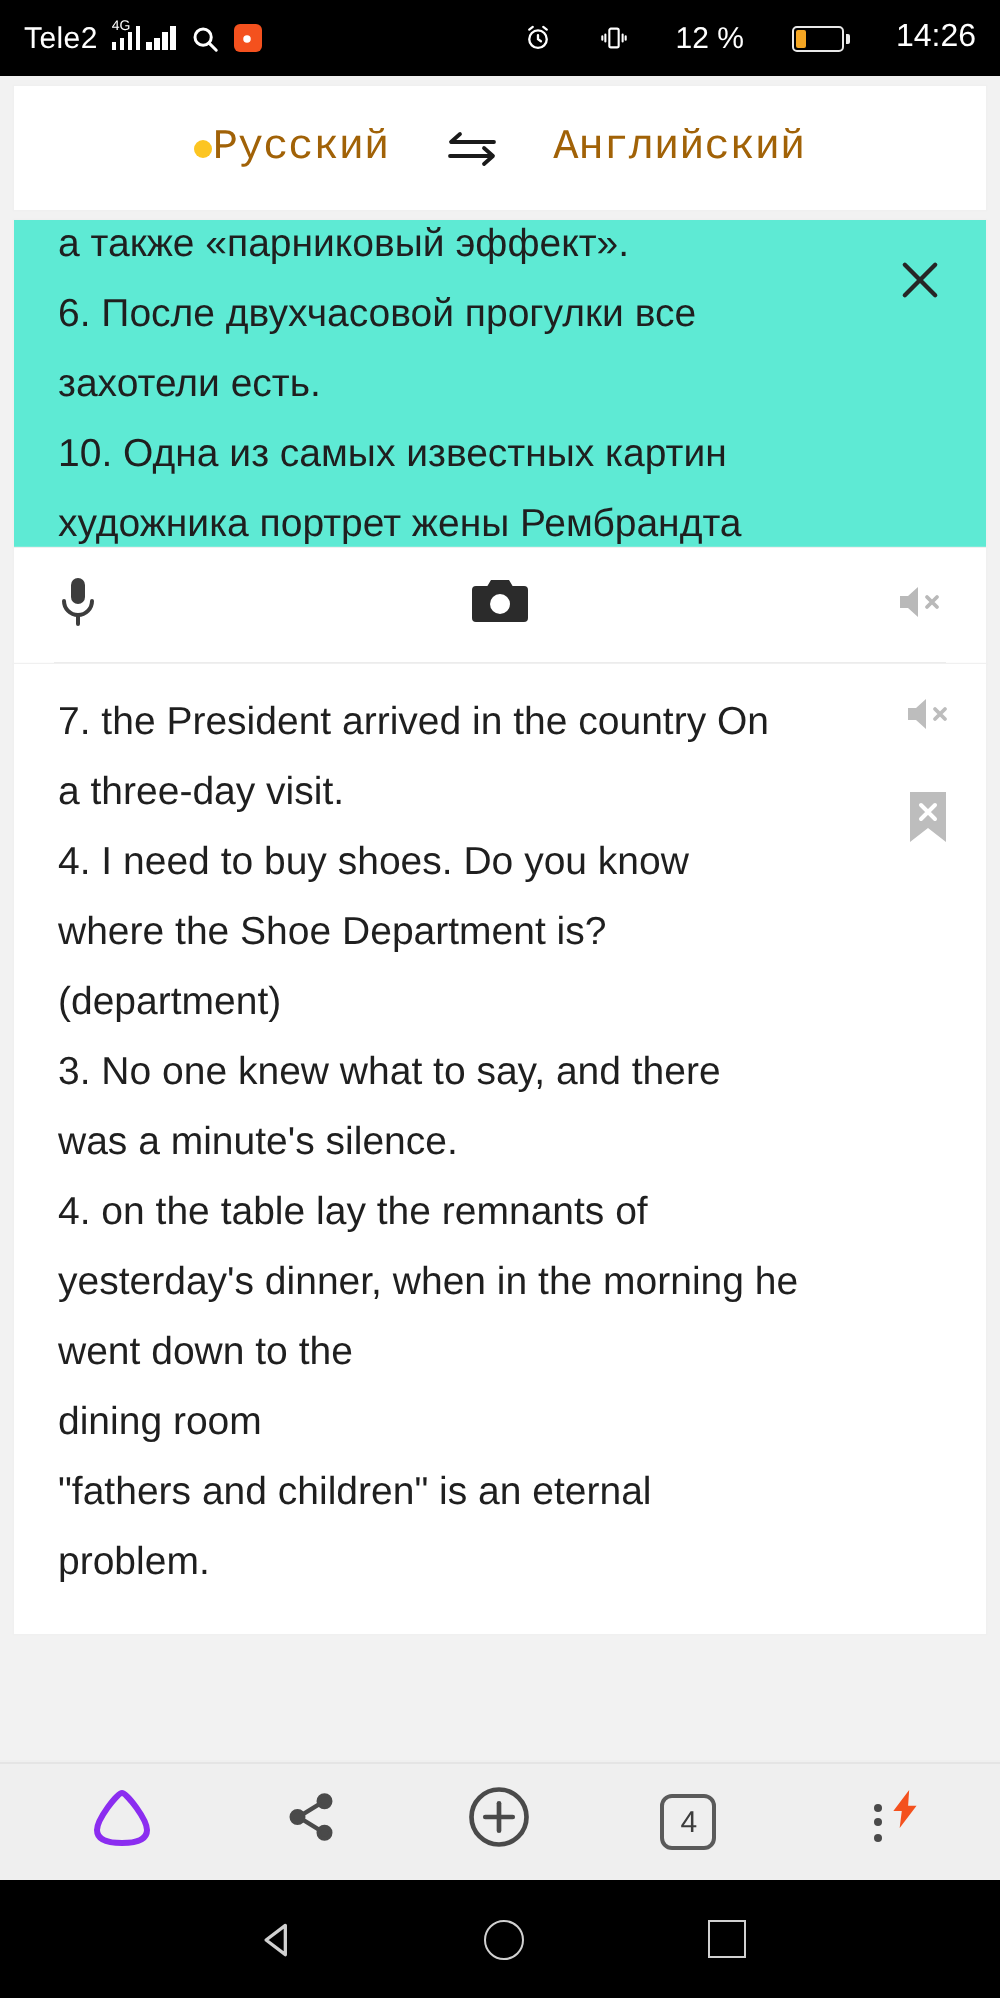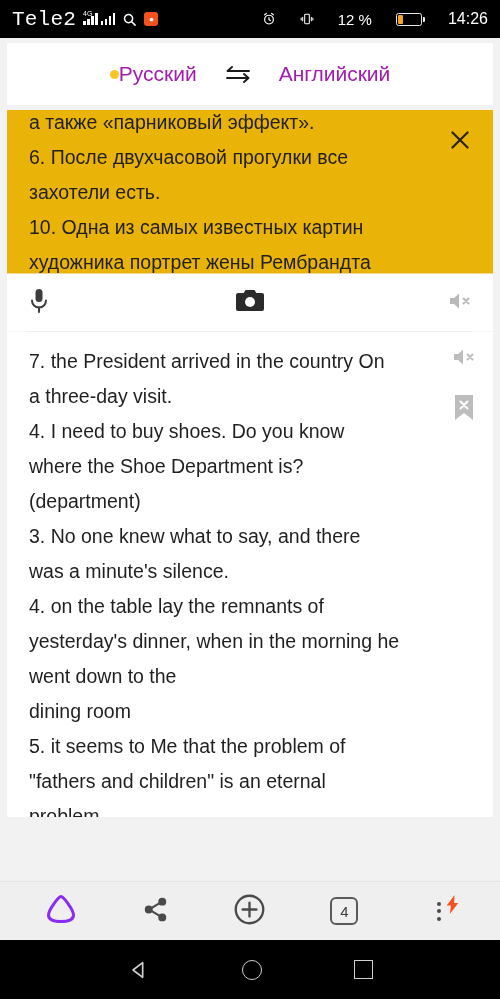--- a/index.html
+++ b/index.html
@@ -10,21 +10,21 @@
   }
 
   
   .statusbar{
     height:38px; background:#000; color:#fff;
     display:flex; align-items:center; padding:0 12px;
     font-size:15px; position:relative;
   }
   .sb-left{display:flex;align-items:center;gap:7px;}
   .sb-right{display:flex;align-items:center;gap:24px;margin-left:auto;font-size:15px;}
-  .carrier{font-size:21px;letter-spacing:.2px;font-family:Liberation Mono, monospace;}
+  .carrier{font-size:15px;letter-spacing:.2px;}
   .net-wrap{display:flex;align-items:flex-end;gap:1px;position:relative;}
   .gbadge{font-size:7px;position:absolute;top:-3px;left:0;color:#fff;}
   .bars{display:flex;align-items:flex-end;gap:1.5px;height:12px;}
   .bars i{width:2.5px;background:#fff;display:block;}
   .bars i:nth-child(1){height:4px}
   .bars i:nth-child(2){height:6px}
   .bars i:nth-child(3){height:9px}
   .bars i:nth-child(4){height:12px}
   .bars2{margin-left:2px;}
   .sb-icon{display:inline-flex;align-items:center;justify-content:center;}
@@ -39,27 +39,27 @@
   .clock{font-size:16px;margin-left:2px;}
 
   
   .page{position:absolute;top:38px;left:0;right:0;bottom:119px;background:#f2f2f2;overflow:hidden;}
 
   
   .langbar{
     height:62px;display:flex;align-items:center;justify-content:center;gap:26px;
     background:#fff;margin:5px 7px 0 7px;box-shadow:0 0 0 .6px #f0f0f0;
   }
-  .lang{font-size:21px;color:#a21caf;display:flex;align-items:center;gap:0;}
+  .lang{font-size:21px;color:#a16207;display:flex;align-items:center;gap:0;font-family:Liberation Mono, monospace;}
   .dot{width:9px;height:9px;border-radius:50%;background:#fcc521;display:inline-block;}
   .swapicon{width:30px;height:22px;color:#1a1a1a;}
 
   
   .srcwrap{
-    background:#eab308;margin:5px 7px 0 7px;position:relative;
+    background:#5eead4;margin:5px 7px 0 7px;position:relative;
     box-shadow:0 0 0 .6px #f0f0f0;padding:4px 60px 6px 22px;height:164px;overflow:hidden;
   }
   .srctext{font-size:19.5px;line-height:35px;color:#1f1f1f;}
   .srctext .clipped{display:block;margin-top:-9px;}
   .closebtn{
     position:absolute;top:17px;right:18px;width:30px;height:30px;
     display:flex;align-items:center;justify-content:center;color:#262626;
   }
 
   
@@ -247,21 +247,20 @@
       <div>a three-day visit.</div>
       <div>4. I need to buy shoes. Do you know</div>
       <div>where the Shoe Department is?</div>
       <div>(department)</div>
       <div>3. No one knew what to say, and there</div>
       <div>was a minute's silence.</div>
       <div>4. on the table lay the remnants of</div>
       <div>yesterday's dinner, when in the morning he</div>
       <div>went down to the</div>
       <div>dining room</div>
-      <div>5. it seems to Me that the problem of</div>
       <div>"fathers and children" is an eternal</div>
       <div>problem.</div>
 
     </div>
     <div class="tr-actions">
       <span class="ic">
         <svg width="26" height="22" viewBox="0 0 26 22" fill="none">
           <path d="M3 8h4l5-4.5v15L7 14H3z" fill="#bdbdbd"></path>
           <path d="M16.5 8.5l5 5M21.5 8.5l-5 5" stroke="#bdbdbd" stroke-width="1.9" stroke-linecap="round"></path>
         </svg>

